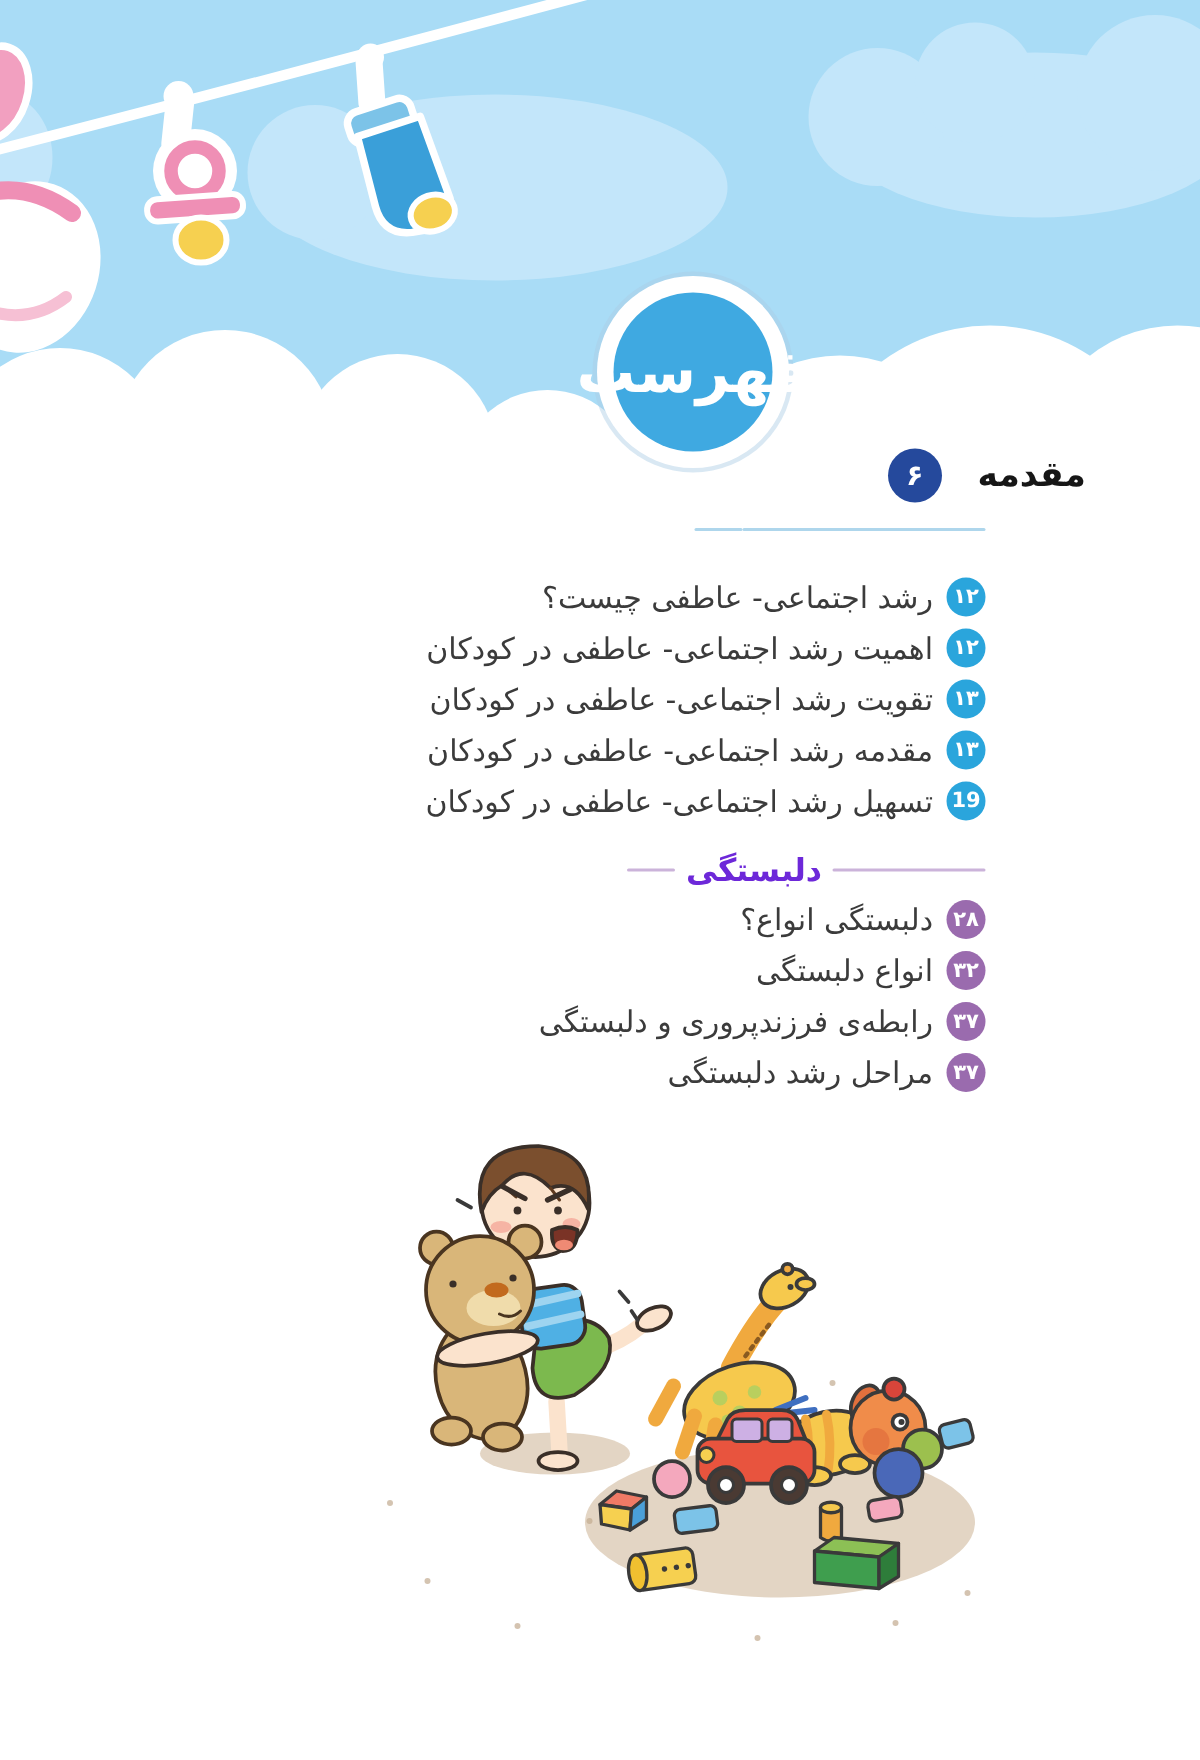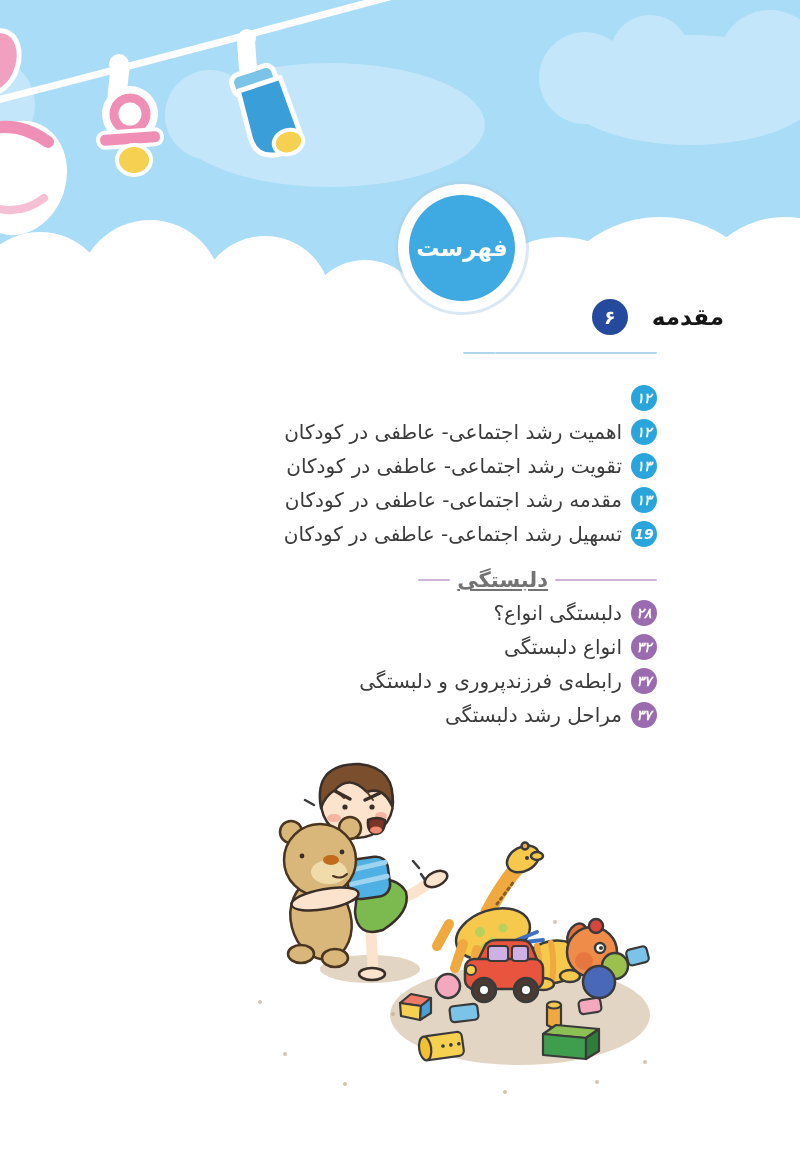--- a/index.html
+++ b/index.html
@@ -4,37 +4,37 @@
 <style>
   html,body{margin:0;padding:0;background:#fff;}
   .page{position:relative;width:800px;height:1173px;background:#fff;overflow:hidden;
         font-family:"DejaVu Sans",sans-serif;}
   
   .sky{position:absolute;left:0;top:0;width:800px;height:340px;}
   
   .badge-circle{position:absolute;left:398px;top:184px;width:128px;height:128px;border-radius:50%;
     background:#fff;box-shadow:0 0 0 3px rgba(170,205,228,.45);display:flex;align-items:center;justify-content:center;}
   .badge-inner{width:106px;height:106px;border-radius:50%;background:#3fa9e1;display:flex;
-    align-items:center;justify-content:center;color:#fff;font-size:23px;font-weight:bold;}
+    align-items:center;justify-content:center;color:#fff;font-size:39px;font-weight:bold;}
   
   .intro-row{position:absolute;top:299px;right:76px;display:flex;align-items:center;direction:rtl;}
   .intro-label{font-size:23px;font-weight:bold;color:#161616;margin-left:24px;}
   .intro-badge{width:36px;height:36px;border-radius:50%;background:#25499c;color:#fff;font-size:19px;
     font-weight:bold;display:flex;align-items:center;justify-content:center;}
   .heading{position:absolute;right:143px;display:flex;align-items:center;direction:ltr;}
   .h-stub,.h-fill{height:2px;border-radius:1px;}
   .h-text{font-size:21px;font-weight:bold;padding:0 7px;white-space:nowrap;}
   .heading.blue .h-stub,.heading.blue .h-fill{background:#aed6ec;}
   .heading.blue .h-text{color:#2aa5dc;}
   .heading.purple .h-stub,.heading.purple .h-fill{background:#cbb3da;}
-  .heading.purple .h-text{color:#737373;text-decoration:underline;}
+  .heading.purple .h-text{color:#6d28d9;}
   .toc-list{position:absolute;right:143px;direction:rtl;}
   .toc-item{display:flex;align-items:center;height:34px;direction:rtl;}
   .pg{width:26px;height:26px;border-radius:50%;color:#fff;font-size:14px;font-weight:bold;
-    display:flex;align-items:center;justify-content:center;margin-left:9px;flex:none;font-style:italic;}
+    display:flex;align-items:center;justify-content:center;margin-left:9px;flex:none;}
   .toc-list.blue .pg{background:#2aa5dc;}
   .toc-list.purple .pg{background:#9a6bae;text-align:right;}
   .t-label{font-size:20px;color:#3b3b3b;white-space:nowrap;}
   .illus{position:absolute;left:225px;top:762px;}
 </style>
 </head>
 <body>
 
 <div class="page">
 
@@ -106,20 +106,21 @@
     <span class="intro-badge">۶</span>
   </div>
 
   <div class="heading blue" style="top:352px">
     <div class="h-stub" style="width:32px"></div>
     <div class="h-fill" style="width:162px"></div>
   </div>
   <div class="toc-list blue" style="top:381px">
     <div class="toc-item">
       <span class="pg">۱۲</span>
+      <span class="t-label">رشد اجتماعی- عاطفی چیست؟</span>
     </div>
     <div class="toc-item">
       <span class="pg">۱۲</span>
       <span class="t-label">اهمیت رشد اجتماعی- عاطفی در کودکان</span>
     </div>
     <div class="toc-item">
       <span class="pg">۱۳</span>
       <span class="t-label">تقویت رشد اجتماعی- عاطفی در کودکان</span>
     </div>
     <div class="toc-item">

